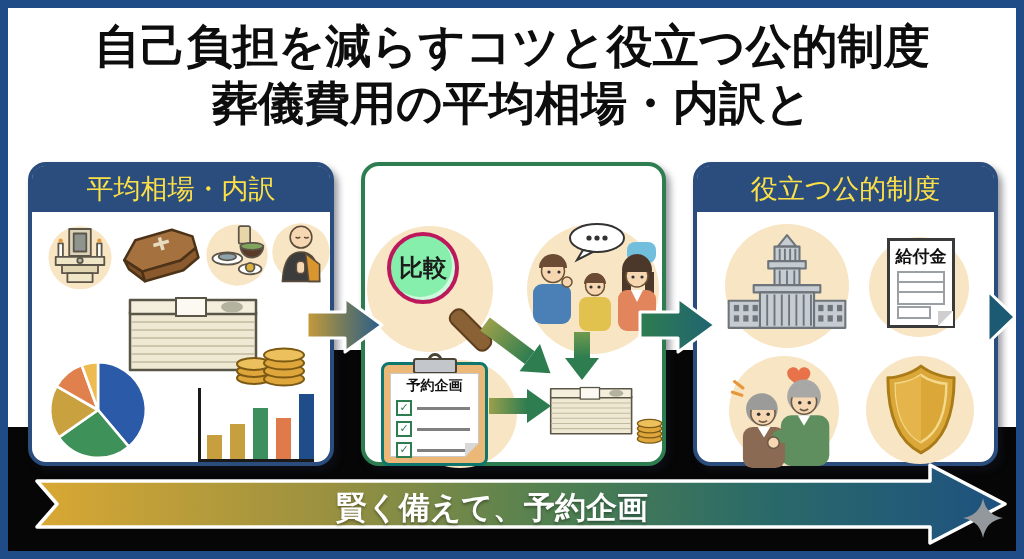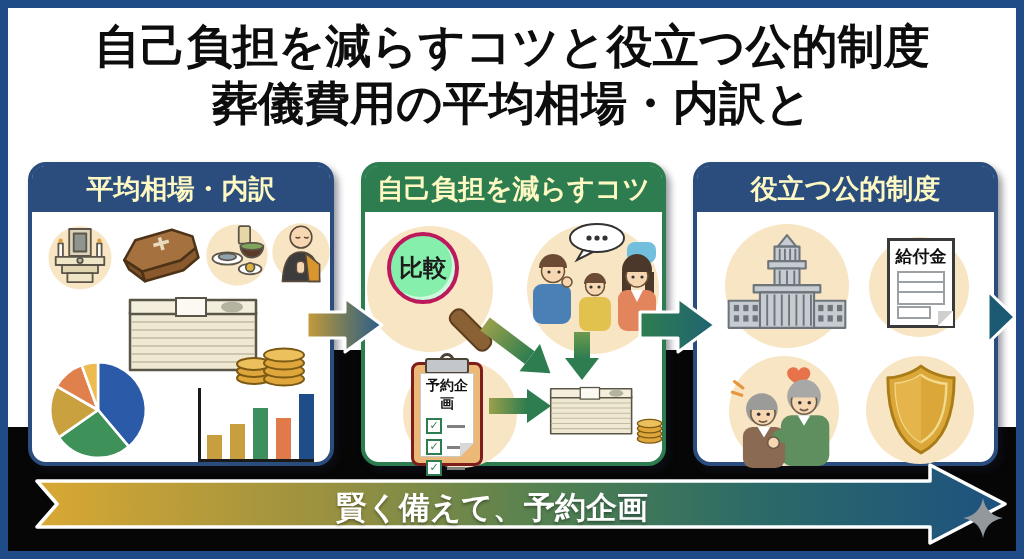--- a/index.html
+++ b/index.html
@@ -13,43 +13,43 @@
   .gap-black.b{left:666px;width:27px;}
   
   .title{position:absolute;top:18px;left:0;right:0;text-align:center;z-index:5;color:#0d0d0d;
          font-weight:900;font-size:46px;line-height:57px;letter-spacing:0px;}
   
   .panel{position:absolute;top:162px;height:304px;background:#fff;border-radius:18px;z-index:10;
          box-shadow:4px 5px 7px rgba(20,25,40,.45);box-sizing:border-box;}
   .panel.navy{border:4px solid #2a4d7e;}
   .panel.green{border:4px solid #2e7d50;}
   .panel-header{height:46px;display:flex;align-items:center;justify-content:center;
-                border-radius:13px 13px 0 0;color:#fef9c3;font-weight:700;font-size:27px;text-align:right;}
+                border-radius:13px 13px 0 0;color:#fde047;font-weight:400;font-size:27px;text-align:right;}
   .panel.navy .panel-header{background:#2a4d7e;}
   .panel.green .panel-header{background:#2e7d50;}
   .p1{left:28px;width:306px;}
   .p2{left:361px;width:305px;}
   .p3{left:693px;width:305px;}
   .abs{position:absolute;}
   .peach{border-radius:50%;background:#f8e5c3;}
   
   .bar-plot{position:absolute;left:166px;top:222px;width:116px;height:74px;box-sizing:border-box;
             border-left:3px solid #1a1a1a;border-bottom:3px solid #1a1a1a;
             display:flex;align-items:flex-end;gap:8px;padding:0 0 0 6px;}
   .bar{width:15px;}
   
   .mag-lens{position:absolute;left:22px;top:66px;width:64px;height:64px;border-radius:50%;
             border:4px solid #be185d;background:#86efac;display:flex;align-items:center;justify-content:center;
             box-shadow:inset -3px -3px 0 rgba(255,255,255,.6);}
   .mag-label{font-size:24px;font-weight:900;color:#1c1c1c;}
   .mag-handle{position:absolute;left:96px;top:138px;width:15px;height:48px;background:#8a6134;
               border:2px solid #5c3d1d;border-radius:8px;transform:rotate(-45deg);}
   
-  .clip-board{position:absolute;left:46px;top:196px;width:72px;height:104px;background:#ecb878;
-              border:3px solid #7f1d1d;border-radius:8px;box-sizing:border-box;}
+  .clip-board{position:absolute;left:16px;top:196px;width:107px;height:104px;background:#ecb878;
+              border:3px solid #0f766e;border-radius:8px;box-sizing:border-box;}
   .clip-ring{position:absolute;top:-12px;left:50%;transform:translateX(-50%);width:9px;height:9px;
              border:3px solid #4a4336;border-radius:50%;background:#fff;}
   .clip-metal{position:absolute;top:-7px;left:50%;transform:translateX(-50%);width:40px;height:12px;
               background:#c3c7cc;border:2px solid #4a4336;border-radius:3px;}
   .clip-paper{position:absolute;left:6px;right:6px;top:8px;bottom:6px;background:#fff;border:1px solid #c9c9c9;}
   .clip-title{font-size:14px;font-weight:900;text-align:center;margin-top:3px;color:#111;}
   .clip-row{display:flex;align-items:center;gap:5px;margin:5px 5px 0;}
   .clip-check{width:12px;height:12px;border:2px solid #2e7d50;color:#2e7d50;font-size:11px;line-height:11px;
               font-weight:900;text-align:center;background:#fff;flex:none;}
   .clip-line{height:3px;background:#808080;flex:1;margin-right:3px;}
@@ -170,23 +170,20 @@
     <div class="bar-plot">
         <div class="bar" style="height: 34%; background: rgb(199, 159, 62);"></div>
         <div class="bar" style="height: 50%; background: rgb(199, 159, 62);"></div>
         <div class="bar" style="height: 72%; background: rgb(61, 143, 93);"></div>
         <div class="bar" style="height: 58%; background: rgb(224, 122, 75);"></div>
         <div class="bar" style="height: 92%; background: rgb(31, 77, 138);"></div>
       </div>
   </section>
 
   <section class="panel green p2">
-    <div class="panel-header">
-      <span>自己負担を減らすコツ</span>
-    </div>
 
     <div class="abs peach" style="left:2px;top:60px;width:126px;height:126px"></div>
     <div class="mag-lens">
       <span class="mag-label">比較</span>
     </div>
     <div class="mag-handle"></div>
 
     <div class="abs peach" style="left:162px;top:58px;width:132px;height:130px"></div>
 
     <svg class="abs" style="left:156px;top:52px" width="150" height="130" viewBox="0 0 150 130">

